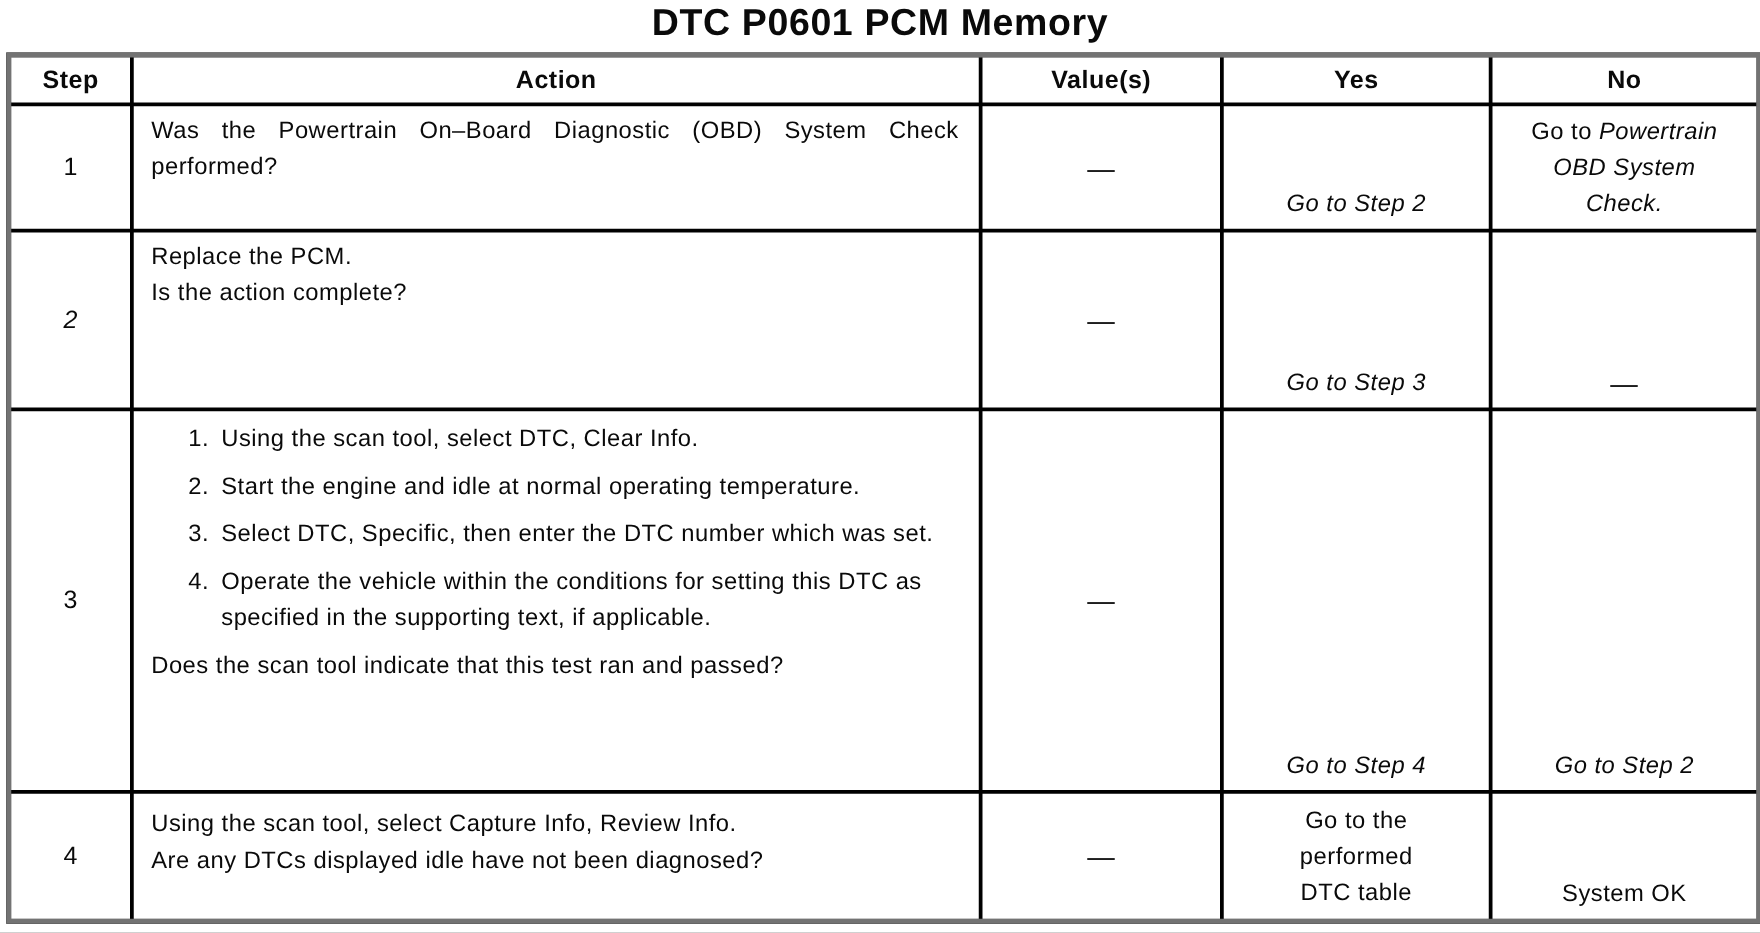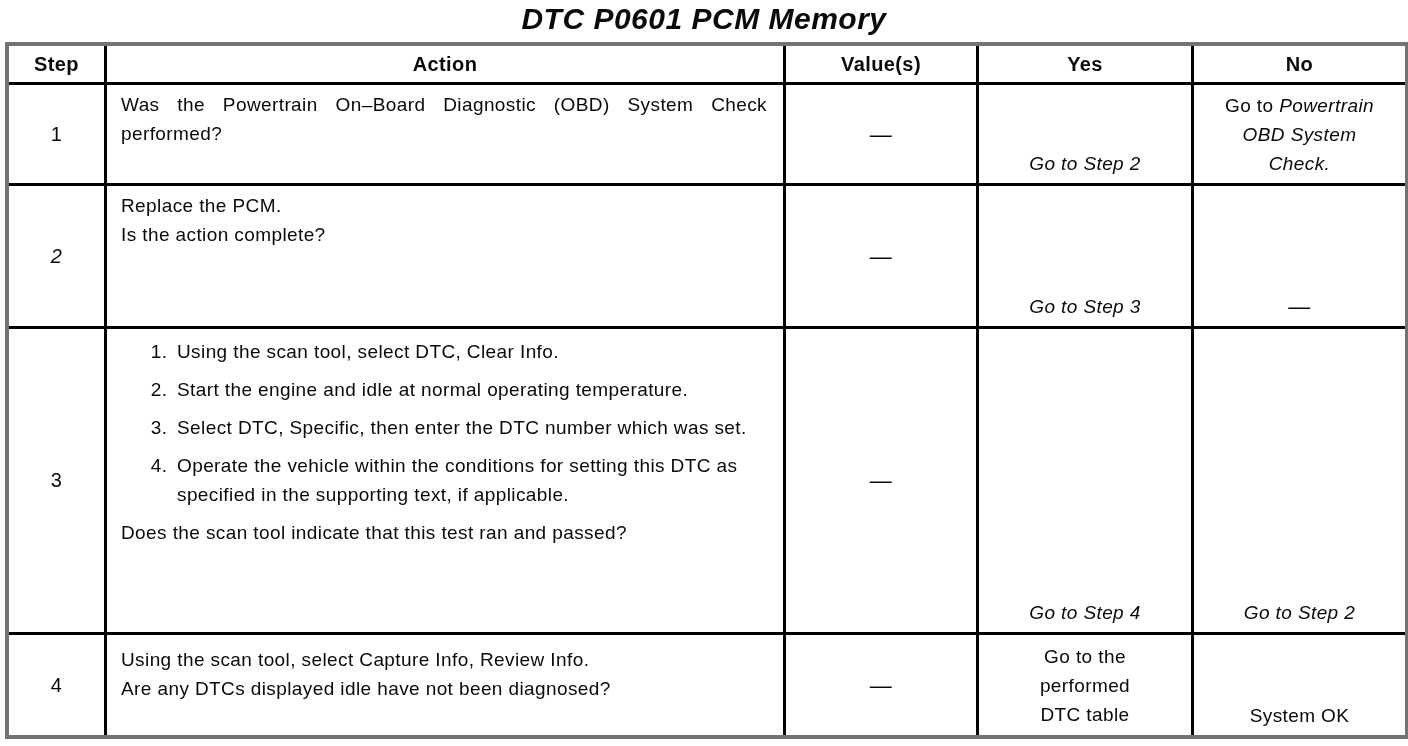--- a/index.html
+++ b/index.html
@@ -18,21 +18,20 @@
   }
   .title {
     position: absolute;
     top: 2px;
     left: 0;
     width: 1408px;
     text-align: center;
     font-size: 30px;
     font-weight: bold;
     letter-spacing: 0.5px;
-    font-style: italic;
   }
   
   .tbl {
     position: absolute;
     left: 5px;
     top: 42px;
     width: 1396px;
     background: #000;
     border: 4px solid #737373;
     display: grid;

